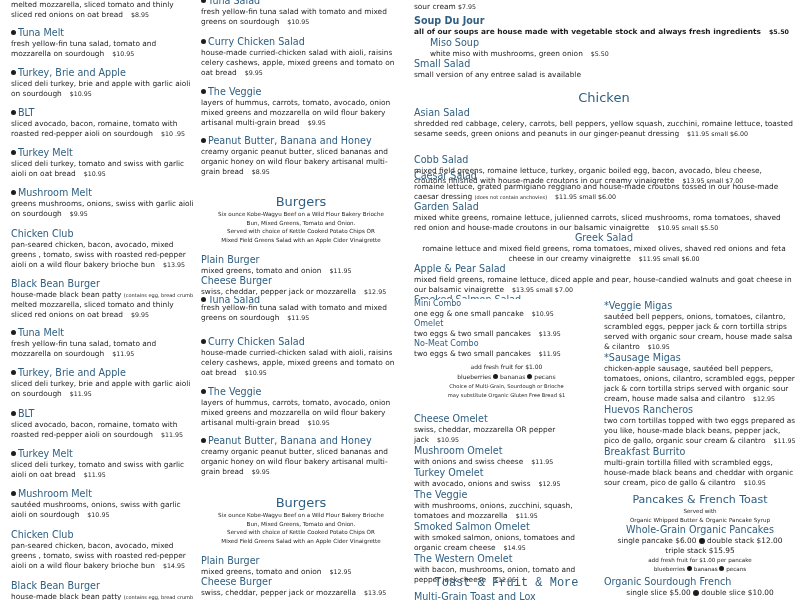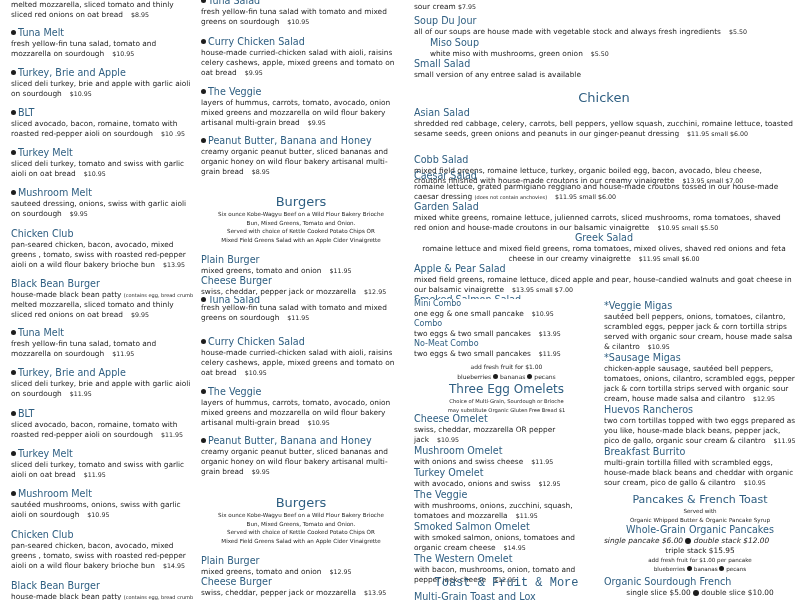--- a/index.html
+++ b/index.html
@@ -41,21 +41,21 @@
     <div class="desc"><span>sliced avocado, bacon, romaine, tomato with roasted red-pepper aioli on sourdough</span><span class="price">$10 .95</span></div>
   </div>
 
   <div class="abs" style="top:147px;width:185px;">
     <div class="item-title"><span class="dot"></span><span>Turkey Melt</span></div>
     <div class="desc"><span>sliced deli turkey, tomato and swiss with garlic aioli on oat bread</span><span class="price">$10.95</span></div>
   </div>
 
   <div class="abs" style="top:187px;width:185px;">
     <div class="item-title"><span class="dot"></span><span>Mushroom Melt</span></div>
-    <div class="desc"><span>sauteed dressing, onions, swiss with garlic aioli on sourdough</span><span class="price">$9.95</span></div>
+    <div class="desc"><span>greens mushrooms, onions, swiss with garlic aioli on sourdough</span><span class="price">$9.95</span></div>
   </div>
 
   <div class="abs" style="top:228px;width:185px;">
     <div class="item-title"><span>Chicken Club</span></div>
     <div class="desc"><span>pan-seared chicken, bacon, avocado, mixed greens , tomato, swiss with roasted red-pepper aioli on a wild flour bakery brioche bun</span><span class="price">$13.95</span></div>
   </div>
 
   <div class="abs" style="top:278px;width:185px;">
     <div class="item-title"><span>Black Bean Burger</span></div>
     <div class="desc" style="white-space:nowrap;overflow:hidden;"><span>house-made black bean patty</span> <span class="note">(contains egg, bread crumb</span></div>
@@ -164,21 +164,21 @@
     <div class="item-title"><span>Cheese Burger</span></div>
     <div class="desc"><span>swiss, cheddar, pepper jack or mozzarella</span><span class="price">$13.95</span></div>
   </div>
 </div>
 
 <div class="col c3">
 
   <div class="abs" style="top:2px;width:380px;">
     <div class="desc"><span>sour cream</span> <span class="price" style="margin-left:0">$7.95</span></div>
   </div>
-  <div class="abs" style="top:15px;width:380px;">
+  <div class="abs" style="top:15px;width:380px;font-weight:bold;">
     <div class="item-title"><span>Soup Du Jour</span></div>
     <div class="desc"><span>all of our soups are house made with vegetable stock and always fresh ingredients</span><span class="price">$5.50</span></div>
   </div>
   <div class="abs" style="top:37px;width:380px;margin-left:16px;">
     <div class="item-title"><span>Miso Soup</span></div>
     <div class="desc"><span>white miso with mushrooms, green onion</span><span class="price">$5.50</span></div>
   </div>
   <div class="abs" style="top:58px;width:380px;">
     <div class="item-title"><span>Small Salad</span></div>
     <div class="desc"><span>small version of any entree salad is available</span></div>
@@ -209,36 +209,35 @@
     <div class="item-title"><span>Apple &amp; Pear Salad</span></div>
     <div class="desc"><span>mixed field greens, romaine lettuce, diced apple and pear, house-candied walnuts and goat cheese in our balsamic vinaigrette</span><span class="price">$13.95 small $7.00</span></div>
   </div>
   <div class="abs" style="top:294px;width:380px;height:5px;overflow:hidden;">
     <div class="item-title"><span>Smoked Salmon Salad</span></div>
   </div>
 
   <div class="abs" style="top:299px;width:185px;background:#fff;">
     <div class="item-title" style="font-size:8px;line-height:10px;">Mini Combo</div>
     <div class="desc"><span>one egg &amp; one small pancake</span><span class="price">$10.95</span></div>
-    <div class="item-title" style="font-size:8px;line-height:10px;">Combo</div>
+    <div class="item-title" style="font-size:8px;line-height:10px;">Omelet</div>
     <div class="desc"><span>two eggs &amp; two small pancakes</span><span class="price">$13.95</span></div>
     <div class="item-title" style="font-size:8px;line-height:10px;">No-Meat Combo</div>
     <div class="desc"><span>two eggs &amp; two small pancakes</span><span class="price">$11.95</span></div>
     <div class="sub" style="font-size:6px;line-height:11px;margin-top:2px;">add fresh fruit for $1.00</div>
     <div class="sub" style="font-size:6px;line-height:10px;">
       <span>blueberries</span>
       <span class="dot" style="display:inline-block;width:5px;height:5px;border-radius:50%;background:#1d1d1d;"></span>
       <span>bananas</span>
       <span class="dot" style="display:inline-block;width:5px;height:5px;border-radius:50%;background:#1d1d1d;"></span>
       <span>pecans</span>
     </div>
   </div>
 
   <div class="abs" style="top:382px;width:185px;">
-    <div class="section-h" style="font-size:12px;line-height:15px;">Three Egg Omelets</div>
     <div class="sub" style="font-size:5.2px;">Choice of Multi-Grain, Sourdough or Brioche</div>
     <div class="sub" style="font-size:5.2px;">may substitute Organic Gluten Free Bread $1</div>
   </div>
   <div class="abs" style="top:413px;width:185px;">
     <div class="item-title">Cheese Omelet</div>
     <div class="desc"><span>swiss, cheddar, mozzarella OR pepper jack</span><span class="price">$10.95</span></div>
     <div class="item-title">Mushroom Omelet</div>
     <div class="desc"><span>with onions and swiss cheese</span><span class="price">$11.95</span></div>
     <div class="item-title">Turkey Omelet</div>
     <div class="desc"><span>with avocado, onions and swiss</span><span class="price">$12.95</span></div>
@@ -264,21 +263,21 @@
     <div class="desc"><span>two corn tortillas topped with two eggs prepared as you like, house-made black beans, pepper jack, pico de gallo, organic sour cream &amp; cilantro</span><span class="price">$11.95</span></div>
     <div class="item-title">Breakfast Burrito</div>
     <div class="desc"><span>multi-grain tortilla filled with scrambled eggs, house-made black beans and cheddar with organic sour cream, pico de gallo &amp; cilantro</span><span class="price">$10.95</span></div>
   </div>
 
   <div class="abs" style="left:190px;top:493px;width:192px;">
     <div class="section-h" style="font-size:11px;line-height:14px;">Pancakes &amp; French Toast</div>
     <div class="sub">Served with</div>
     <div class="sub">Organic Whipped Butter &amp; Organic Pancake Syrup</div>
     <div class="item-title" style="text-align:center;">Whole-Grain Organic Pancakes</div>
-    <div class="desc" style="text-align:left;font-style:italic;">
+    <div class="desc" style="text-align:center;">
       <span>single pancake  $6.00</span>
       <span style="display:inline-block;width:6px;height:6px;border-radius:50%;background:#1d1d1d;vertical-align:middle;"></span>
       <span>double stack  $12.00</span>
     </div>
     <div class="desc" style="text-align:center;">triple stack  $15.95</div>
     <div class="sub">add fresh fruit for $1.00 per pancake</div>
     <div class="sub">
       <span>blueberries</span>
       <span style="display:inline-block;width:5px;height:5px;border-radius:50%;background:#1d1d1d;"></span>
       <span>bananas</span>

